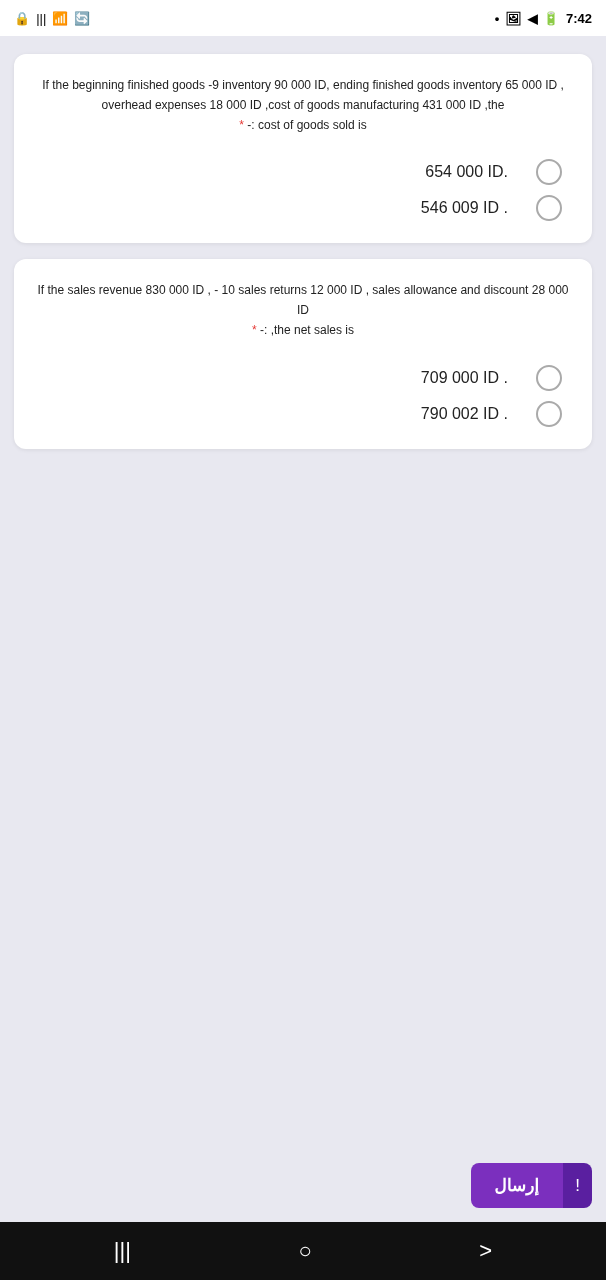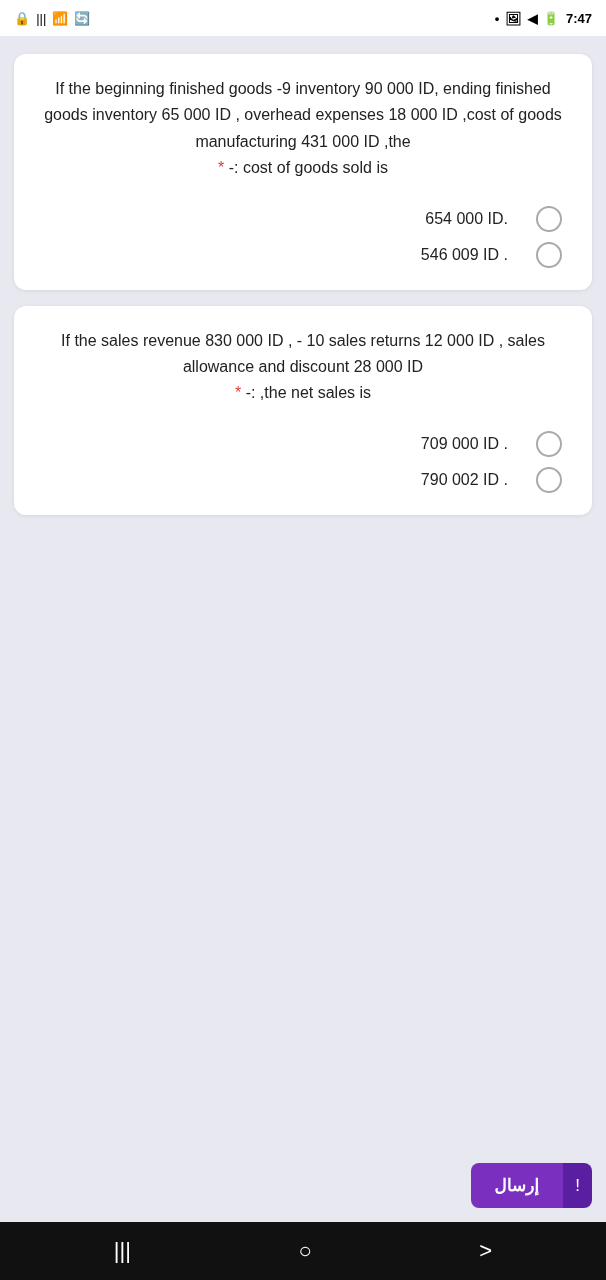--- a/index.html
+++ b/index.html
@@ -51,21 +51,21 @@
     }
 
     .question-card {
       background-color: #ffffff;
       border-radius: 12px;
       padding: 22px 20px;
       box-shadow: 0 1px 4px rgba(0,0,0,0.08);
     }
 
     .question-text {
-      font-size: 16px;
+      font-size: 12px;
       line-height: 1.65;
       text-align: center;
       color: #222222;
       margin-bottom: 24px;
       direction: ltr;
     }
 
     .required-star {
       color: #e53935;
     }
@@ -160,21 +160,21 @@
     <span>🔒</span>
     <span>|||</span>
     <span>📶</span>
     <span>🔄</span>
   </div>
   <div class="status-right">
     <span>•</span>
     <span>🖼</span>
     <span>◀</span>
     <span>🔋</span>
-    <span>7:47</span>
+    <span>7:42</span>
   </div>
 </div>
 
 <div class="main-content">
 
   <div class="question-card">
     <div class="question-text">
       If the beginning finished goods -9 inventory 90 000 ID, ending finished goods inventory 65 000 ID , overhead expenses 18 000 ID ,cost of goods manufacturing 431 000 ID ,the
       <br>
       <span class="required-star">*</span> -: cost of goods sold is

